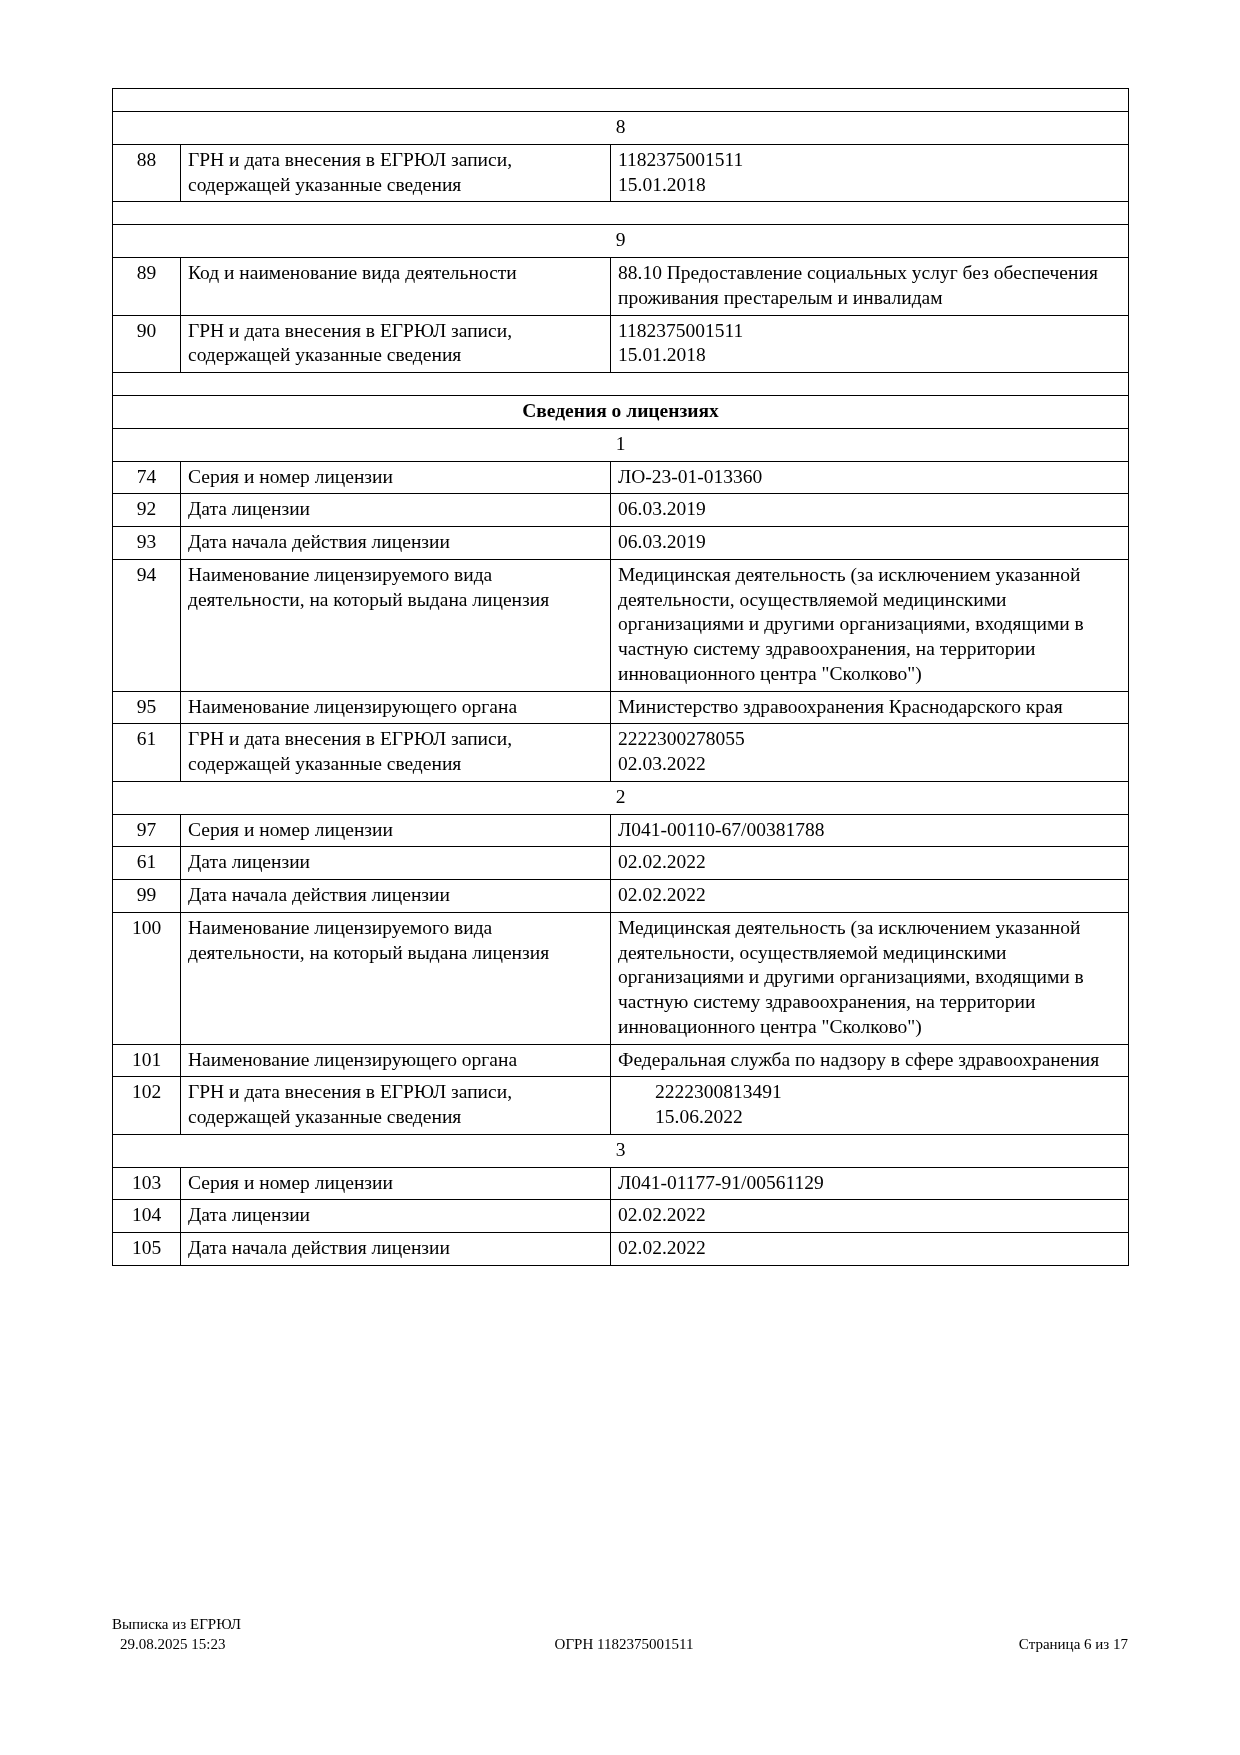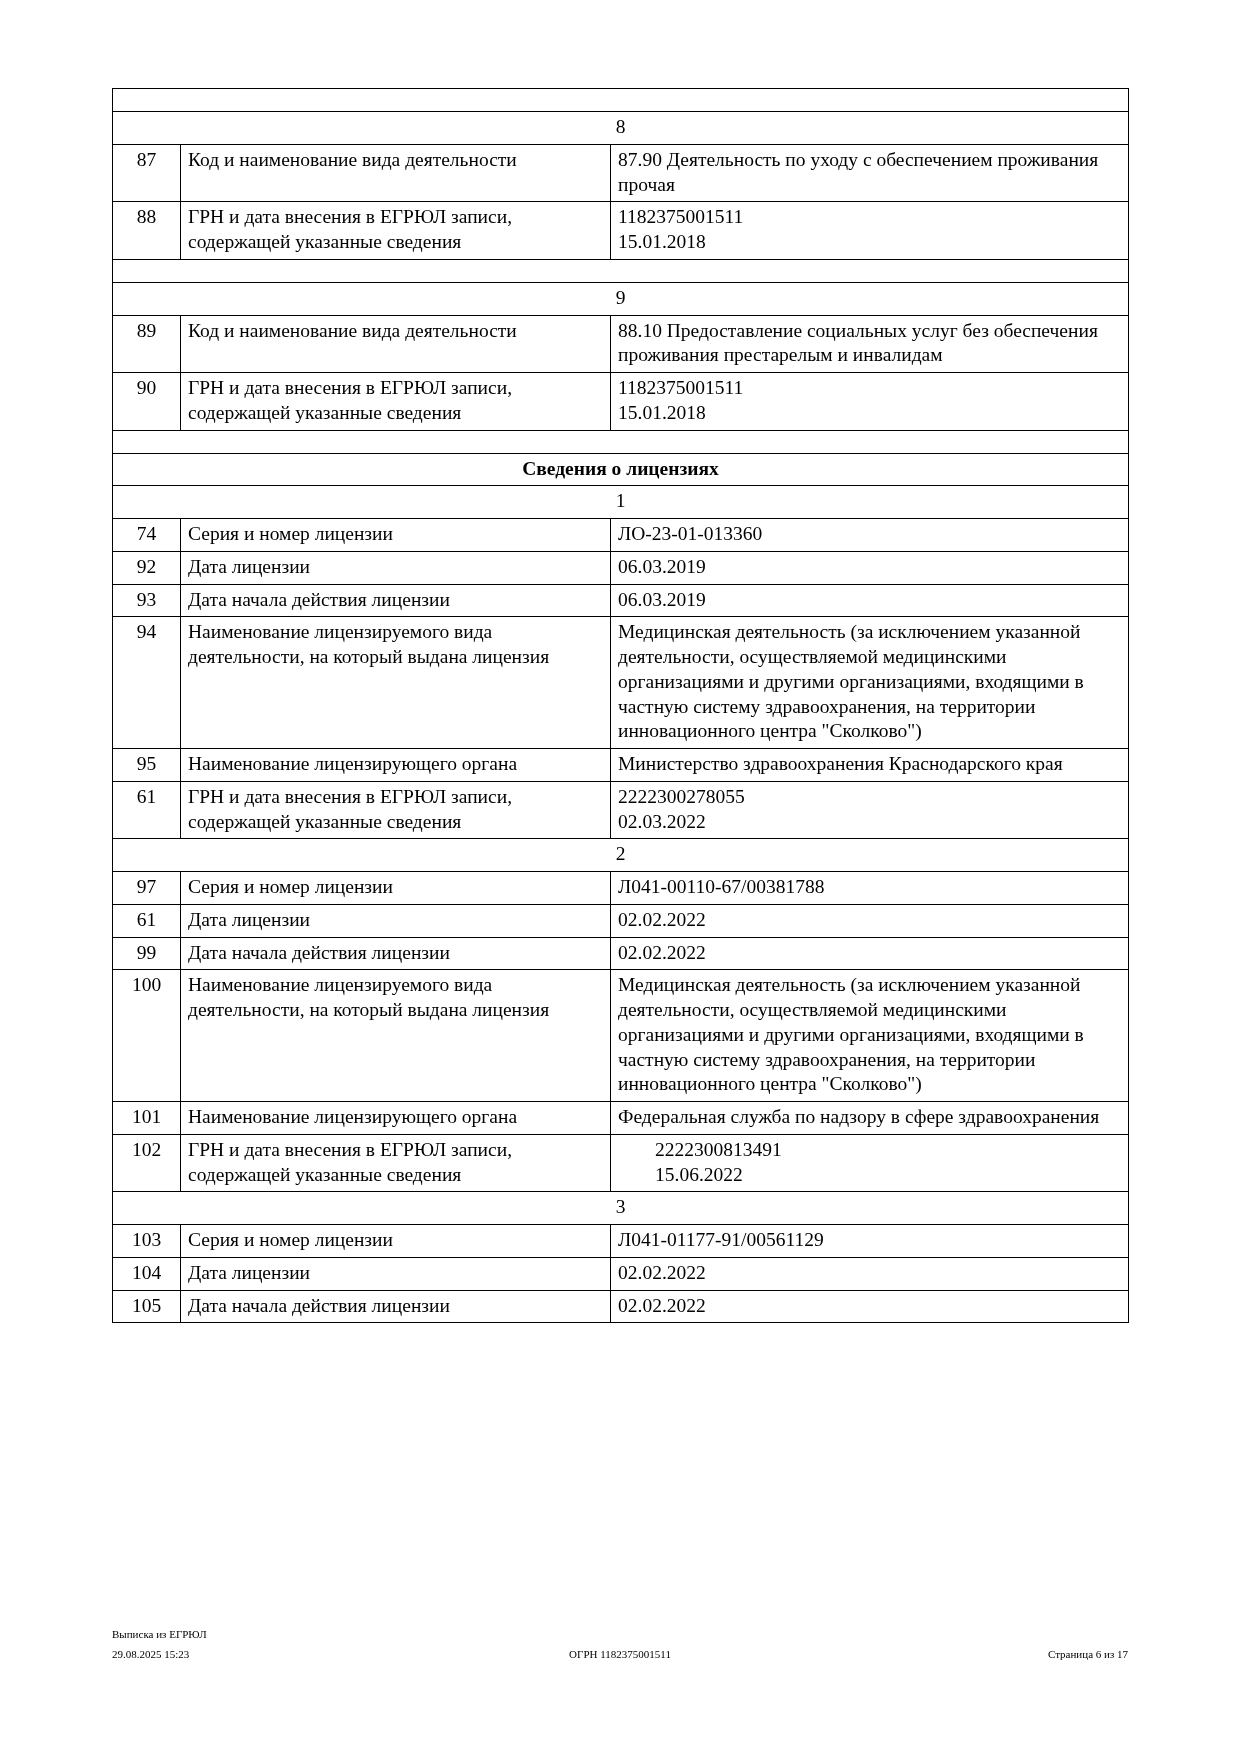--- a/index.html
+++ b/index.html
@@ -54,27 +54,28 @@
   }
   .section-head td {
     text-align: center;
     font-weight: bold;
   }
 
   .footer {
     position: absolute;
     left: 112px;
     right: 112px;
-    bottom: 88px;
-    font-size: 11px;
+    bottom: 100px;
+    font-size: 15px;
     line-height: 1.3;
   }
   .footer-row {
     position: relative;
     height: 20px;
+    margin-left: 8px;
   }
   .footer-left {
     position: absolute;
     left: 0;
     top: 0;
   }
   .footer-center {
     position: absolute;
     left: 0; right: 0;
     text-align: center;
@@ -103,25 +104,20 @@
       <col class="col-val">
     </colgroup>
     <tbody>
 
       <tr class="spacer">
         <td colspan="3"></td>
       </tr>
 
       <tr class="group-head">
         <td colspan="3">8</td>
-      </tr>
-      <tr>
-        <td class="col-num">87</td>
-        <td class="col-name">Код и наименование вида деятельности</td>
-        <td class="col-val">87.90 Деятельность по уходу с обеспечением проживания прочая</td>
       </tr>
       <tr>
         <td class="col-num">88</td>
         <td class="col-name">ГРН и дата внесения в ЕГРЮЛ записи, содержащей указанные сведения</td>
         <td class="col-val" style="white-space: pre-line;">1182375001511
 15.01.2018</td>
       </tr>
 
       <tr class="spacer">
         <td colspan="3"></td>

